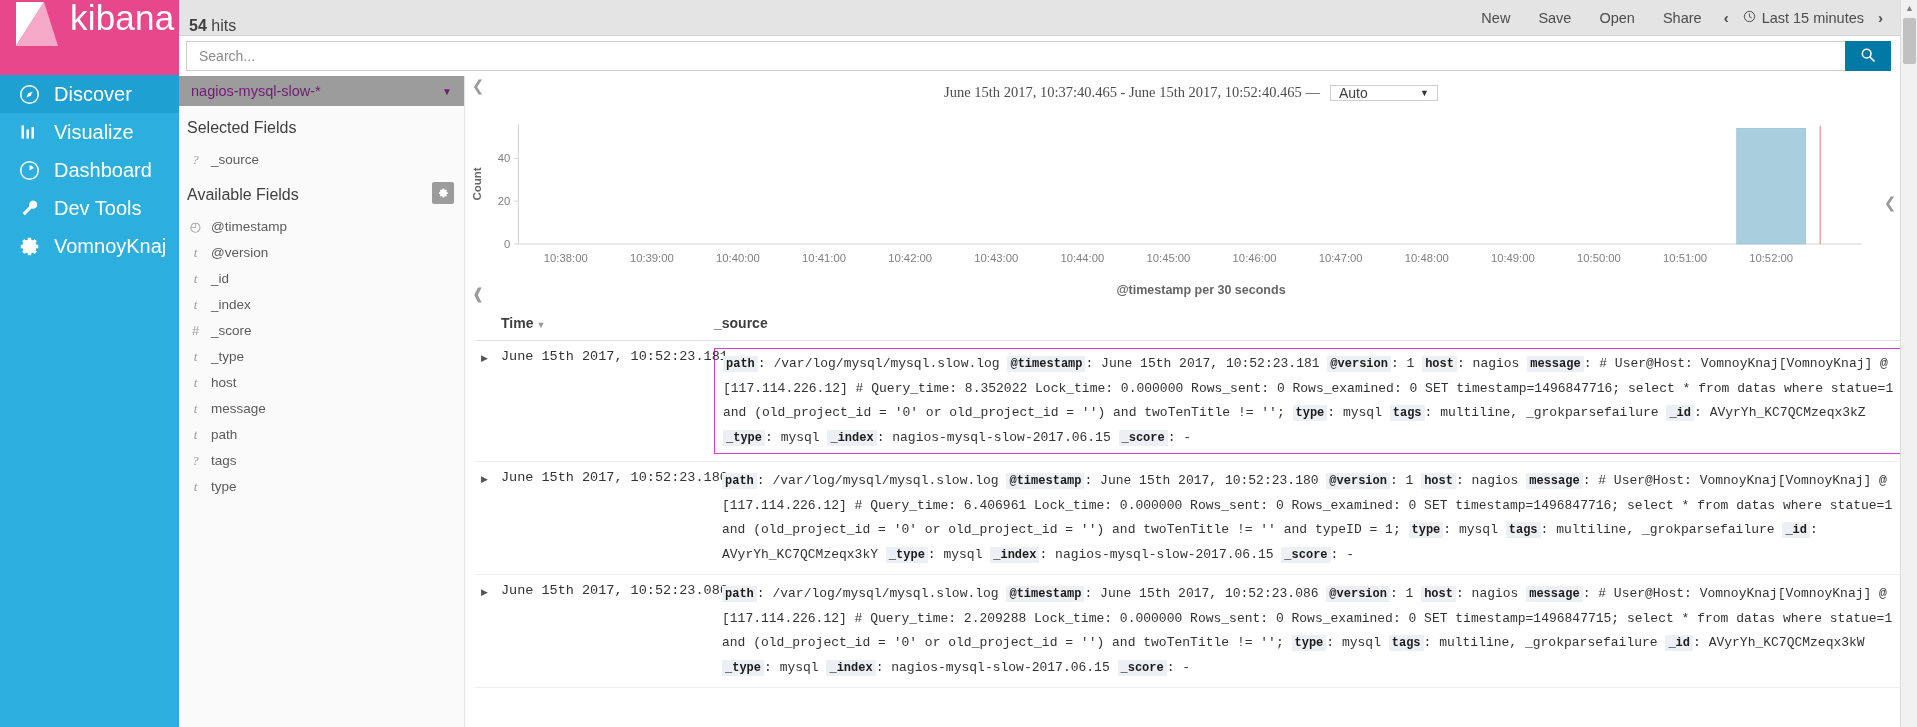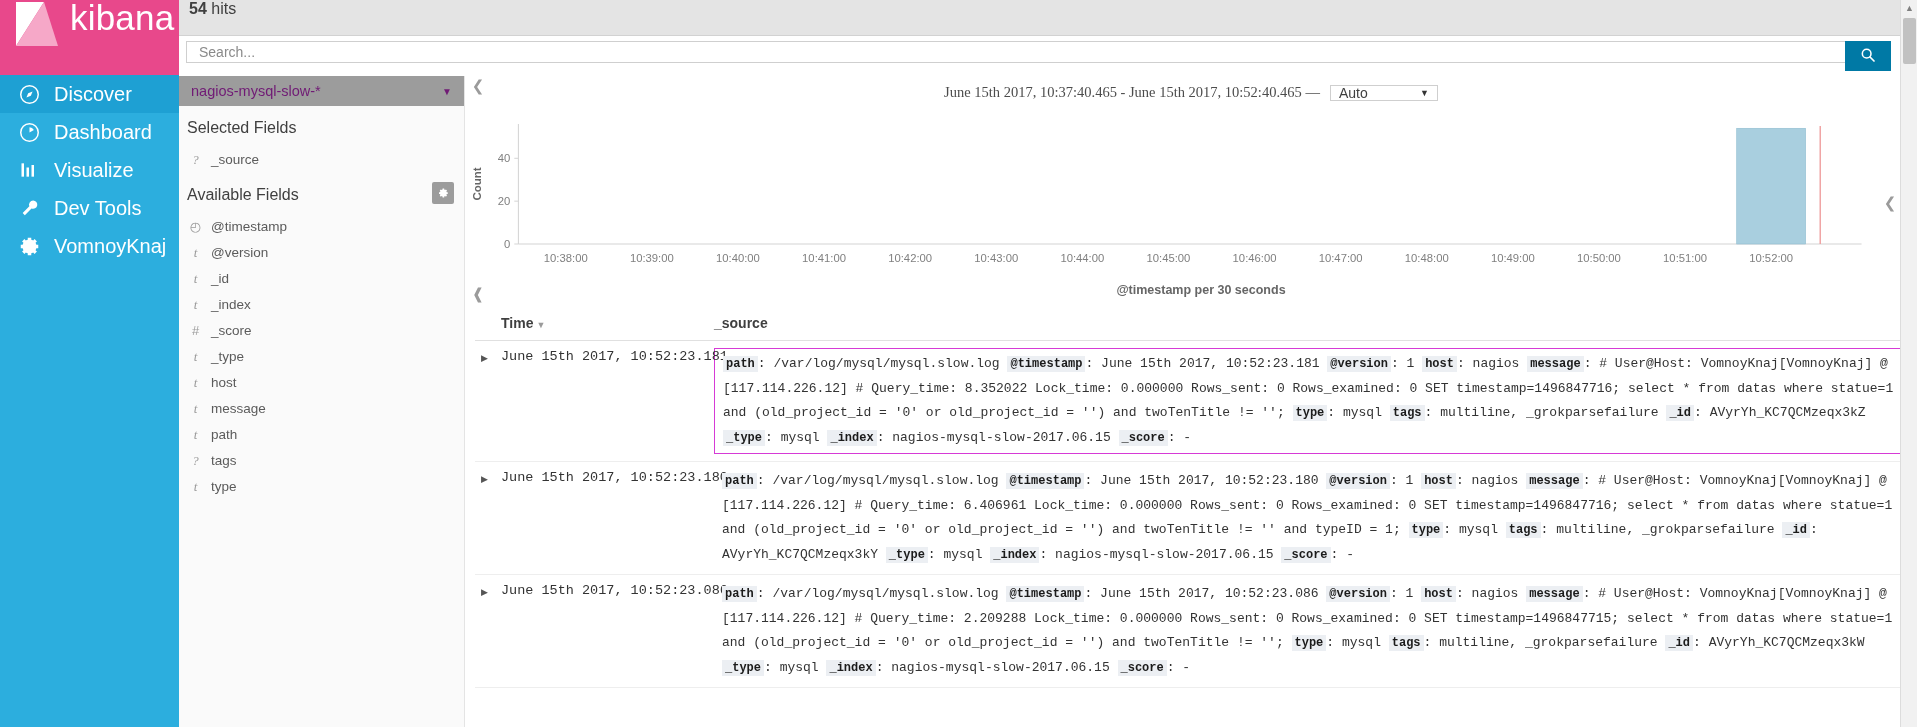--- a/index.html
+++ b/index.html
@@ -28,38 +28,38 @@
   }
   .nav-item.active { background: #1ea0d3; }
   .nav-ico { width: 26px; height: 26px; flex: 0 0 26px; display: flex; align-items: center; justify-content: center; }
   .nav-ico svg { display: block; }
 
   
   .right { flex: 1 1 auto; height: 727px; display: flex; flex-direction: column; min-width: 0; }
 
   .topbar {
     height: 36px; background: #e4e4e4; border-bottom: 1px solid #d2d2d2;
-    display: flex; align-items: flex-start; padding: 0 0 0 10px; position: relative;
+    display: flex; align-items: flex-end; padding: 0 0 0 10px; position: relative;
   }
   .hits { font-size: 16px; color: #3f3f3f; }
   .hits b { font-weight: 700; }
   .topbar-right {
     margin-left: auto; display: flex; align-items: center; gap: 0; padding-right: 26px; height: 100%;
   }
   .tb-link {
     font-size: 14.5px; color: #4c4c4c; padding: 0 14px; cursor: pointer;
     height: 100%; display: flex; align-items: center;
   }
   .tb-arrow { font-size: 15px; color: #4c4c4c; padding: 0 8px; cursor: pointer; display:flex; align-items:center; height:100%; font-weight:700;}
   .tb-time { display: flex; align-items: center; gap: 6px; font-size: 14.5px; color: #4c4c4c; cursor: pointer; padding: 0 6px;}
 
   .searchbar { height: 40px; background: #fff; display: flex; align-items: center; padding: 5px 26px 5px 7px; }
   .search-wrap { flex: 1 1 auto; display: flex; height: 30px; }
   .search-input {
-    flex: 1 1 auto; height: 22px; border: 1px solid #cfcfcf; border-right: none;
+    flex: 1 1 auto; height: 30px; border: 1px solid #cfcfcf; border-right: none;
     padding: 0 12px; font-size: 14px; font-family: "Liberation Sans", sans-serif;
     color: #444; outline: none; background: #fff;
   }
   .search-input::placeholder { color: #8a8a8a; }
   .search-btn {
     width: 46px; height: 30px; background: #0079a5; border: 1px solid #0079a5;
     display: flex; align-items: center; justify-content: center; cursor: pointer;
   }
 
   
@@ -189,43 +189,43 @@
     </div>
 
     <div class="nav-item active">
       <span class="nav-ico">
         <svg width="21" height="21" viewBox="0 0 24 24">
             <circle cx="12" cy="12" r="10" fill="none" stroke="#fff" stroke-width="1.7"></circle>
             <path d="M15.5 8.5 L10.5 10.5 L8.5 15.5 L13.5 13.5 Z" fill="#fff"></path>
           </svg>
       </span>
       <span>Discover</span>
-    </div>
-
-    <div class="nav-item">
-      <span class="nav-ico">
-        <svg width="21" height="21" viewBox="0 0 24 24">
-            <circle cx="12" cy="12" r="10" fill="none" stroke="#fff" stroke-width="1.7"></circle>
-            <path d="M12 12 L12 6 A6 6 0 0 1 17 9 Z" fill="#fff"></path>
-          </svg>
-      </span>
-      <span>Dashboard</span>
     </div>
 
     <div class="nav-item">
       <span class="nav-ico">
         <svg width="20" height="20" viewBox="0 0 24 24">
             <rect x="3" y="4" width="3" height="16" fill="#fff"></rect>
             <rect x="9" y="9" width="3" height="11" fill="#fff"></rect>
             <rect x="15" y="6" width="3" height="14" fill="#fff"></rect>
           </svg>
       </span>
       <span>Visualize</span>
     </div>
 
+    <div class="nav-item">
+      <span class="nav-ico">
+        <svg width="21" height="21" viewBox="0 0 24 24">
+            <circle cx="12" cy="12" r="10" fill="none" stroke="#fff" stroke-width="1.7"></circle>
+            <path d="M12 12 L12 6 A6 6 0 0 1 17 9 Z" fill="#fff"></path>
+          </svg>
+      </span>
+      <span>Dashboard</span>
+    </div>
+
 
     <div class="nav-item">
       <span class="nav-ico">
         <svg width="20" height="20" viewBox="0 0 24 24">
             <path d="M17 3a5 5 0 0 0-4.6 7l-8 8 2.6 2.6 8-8A5 5 0 1 0 17 3z" fill="#fff"></path>
           </svg>
       </span>
       <span>Dev Tools</span>
     </div>
 
@@ -238,20 +238,37 @@
       <span>VomnoyKnaj</span>
     </div>
   </div>
 
   <div class="right">
 
     <div class="topbar">
       <div class="hits">
         <b>54</b>
         <span>hits</span>
+      </div>
+      <div class="topbar-right">
+        <div class="tb-link">New</div>
+        <div class="tb-link">Save</div>
+        <div class="tb-link">Open</div>
+        <div class="tb-link">Share</div>
+        <div class="tb-arrow">‹</div>
+        <div class="tb-time">
+          <span>
+            <svg width="13" height="13" viewBox="0 0 24 24">
+                <circle cx="12" cy="12" r="9.5" fill="none" stroke="#4c4c4c" stroke-width="1.8"></circle>
+                <path d="M12 6.5v6l4 2" fill="none" stroke="#4c4c4c" stroke-width="1.8"></path>
+              </svg>
+          </span>
+          <span>Last 15 minutes</span>
+        </div>
+        <div class="tb-arrow">›</div>
       </div>
     </div>
 
     <div class="searchbar">
       <div class="search-wrap">
         <input class="search-input" type="text" placeholder="Search..." style="">
         <div class="search-btn">
           <span>
             <svg width="16" height="16" viewBox="0 0 24 24">
                 <circle cx="10" cy="10" r="6.5" fill="none" stroke="#fff" stroke-width="2.3"></circle>

